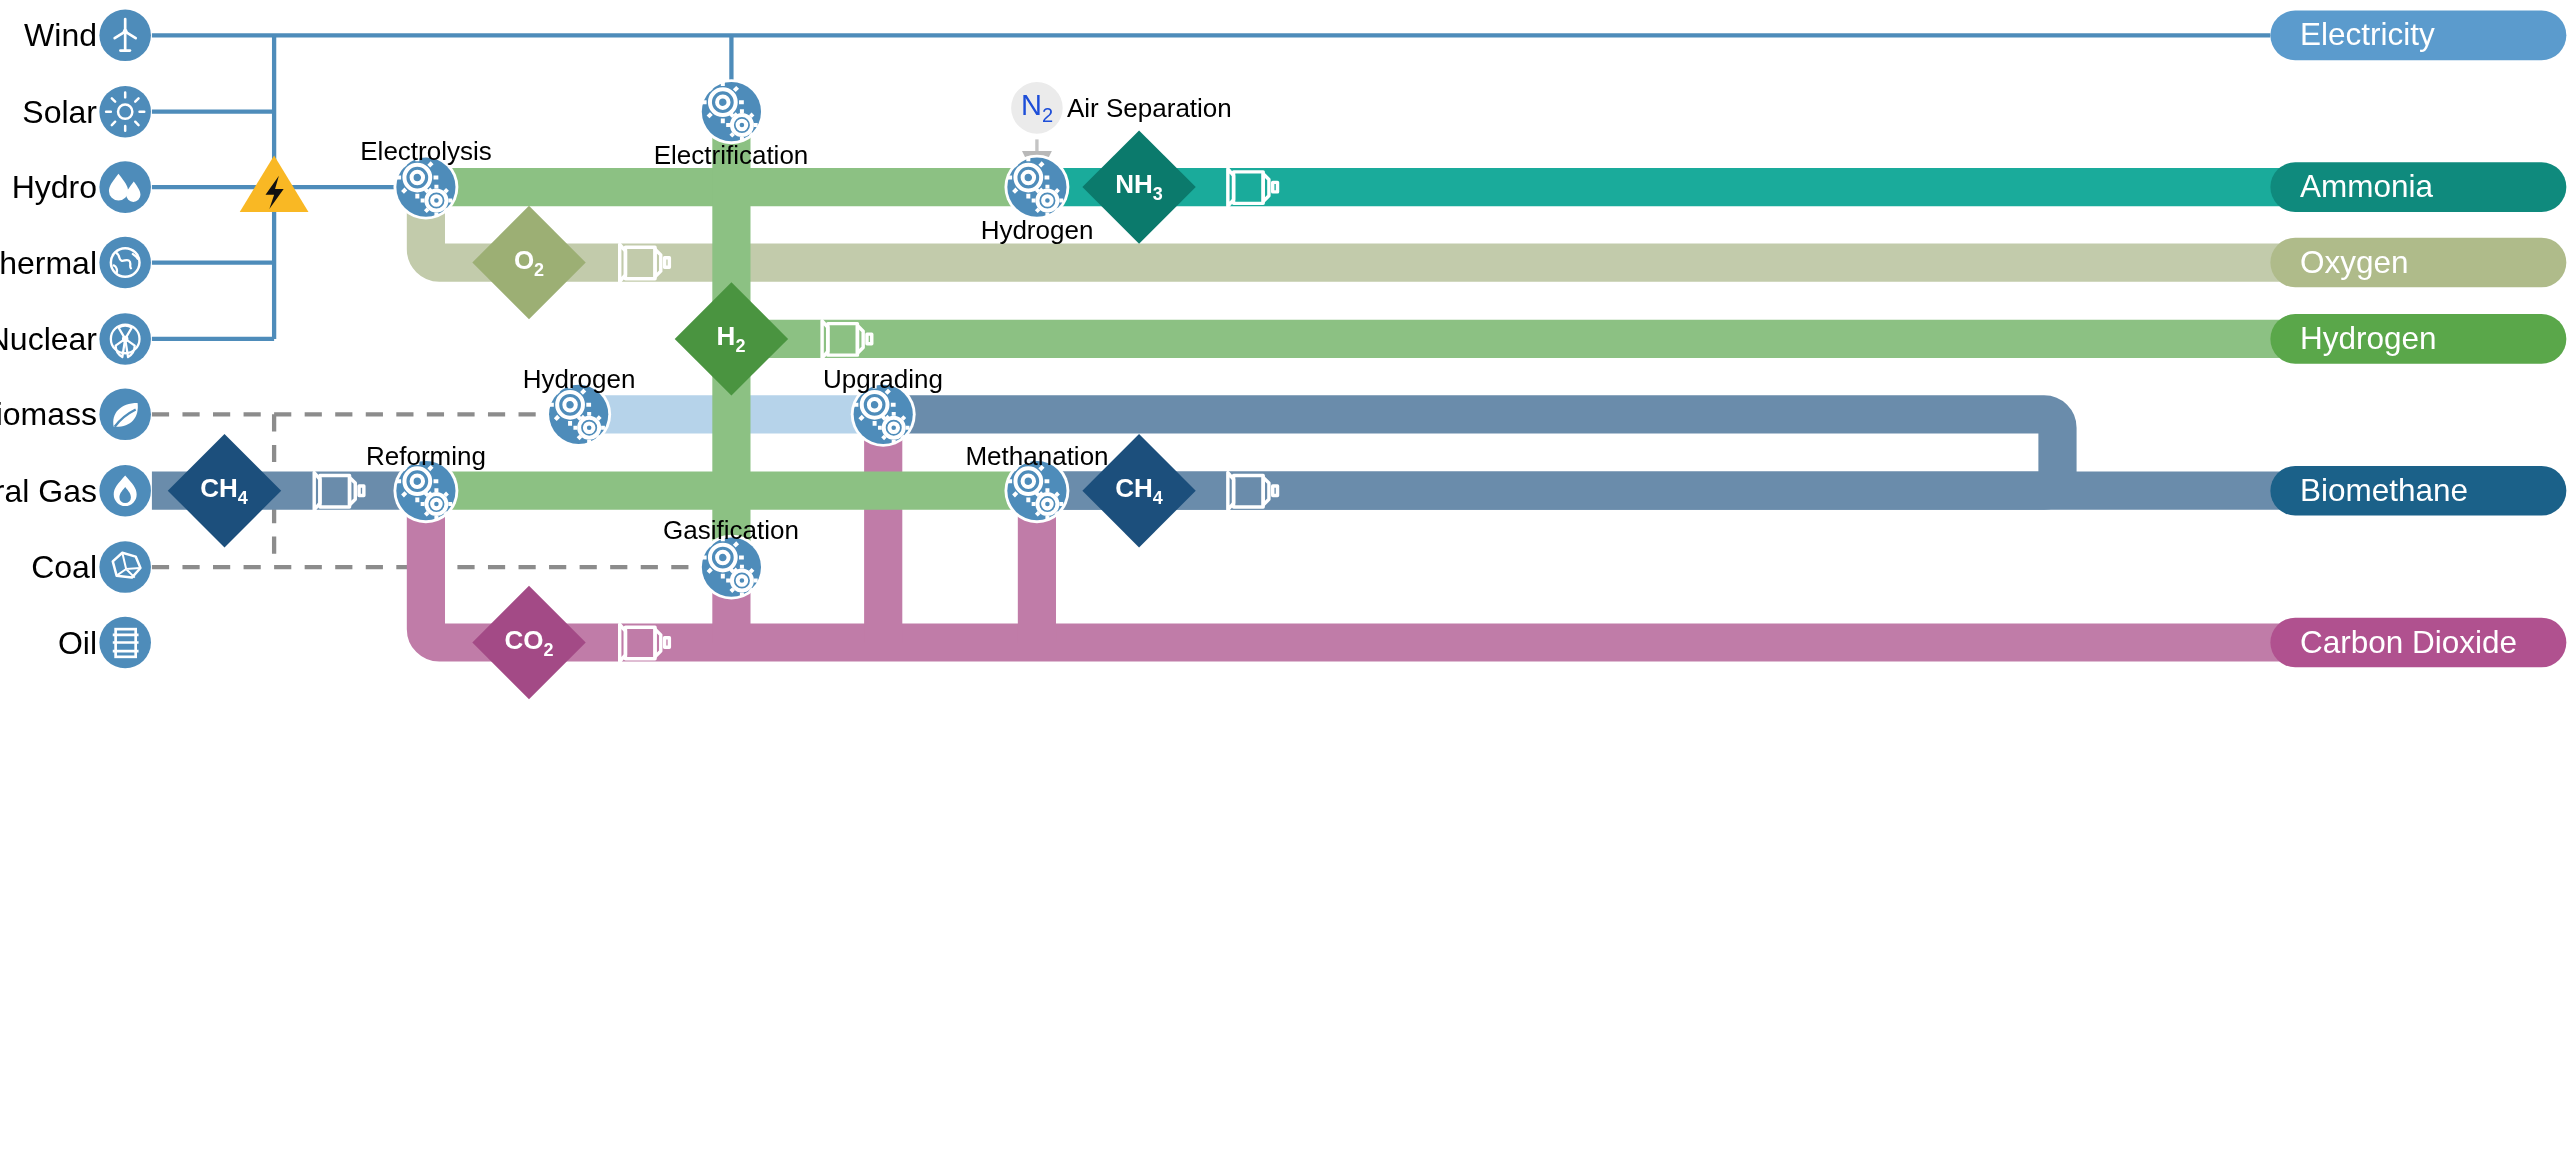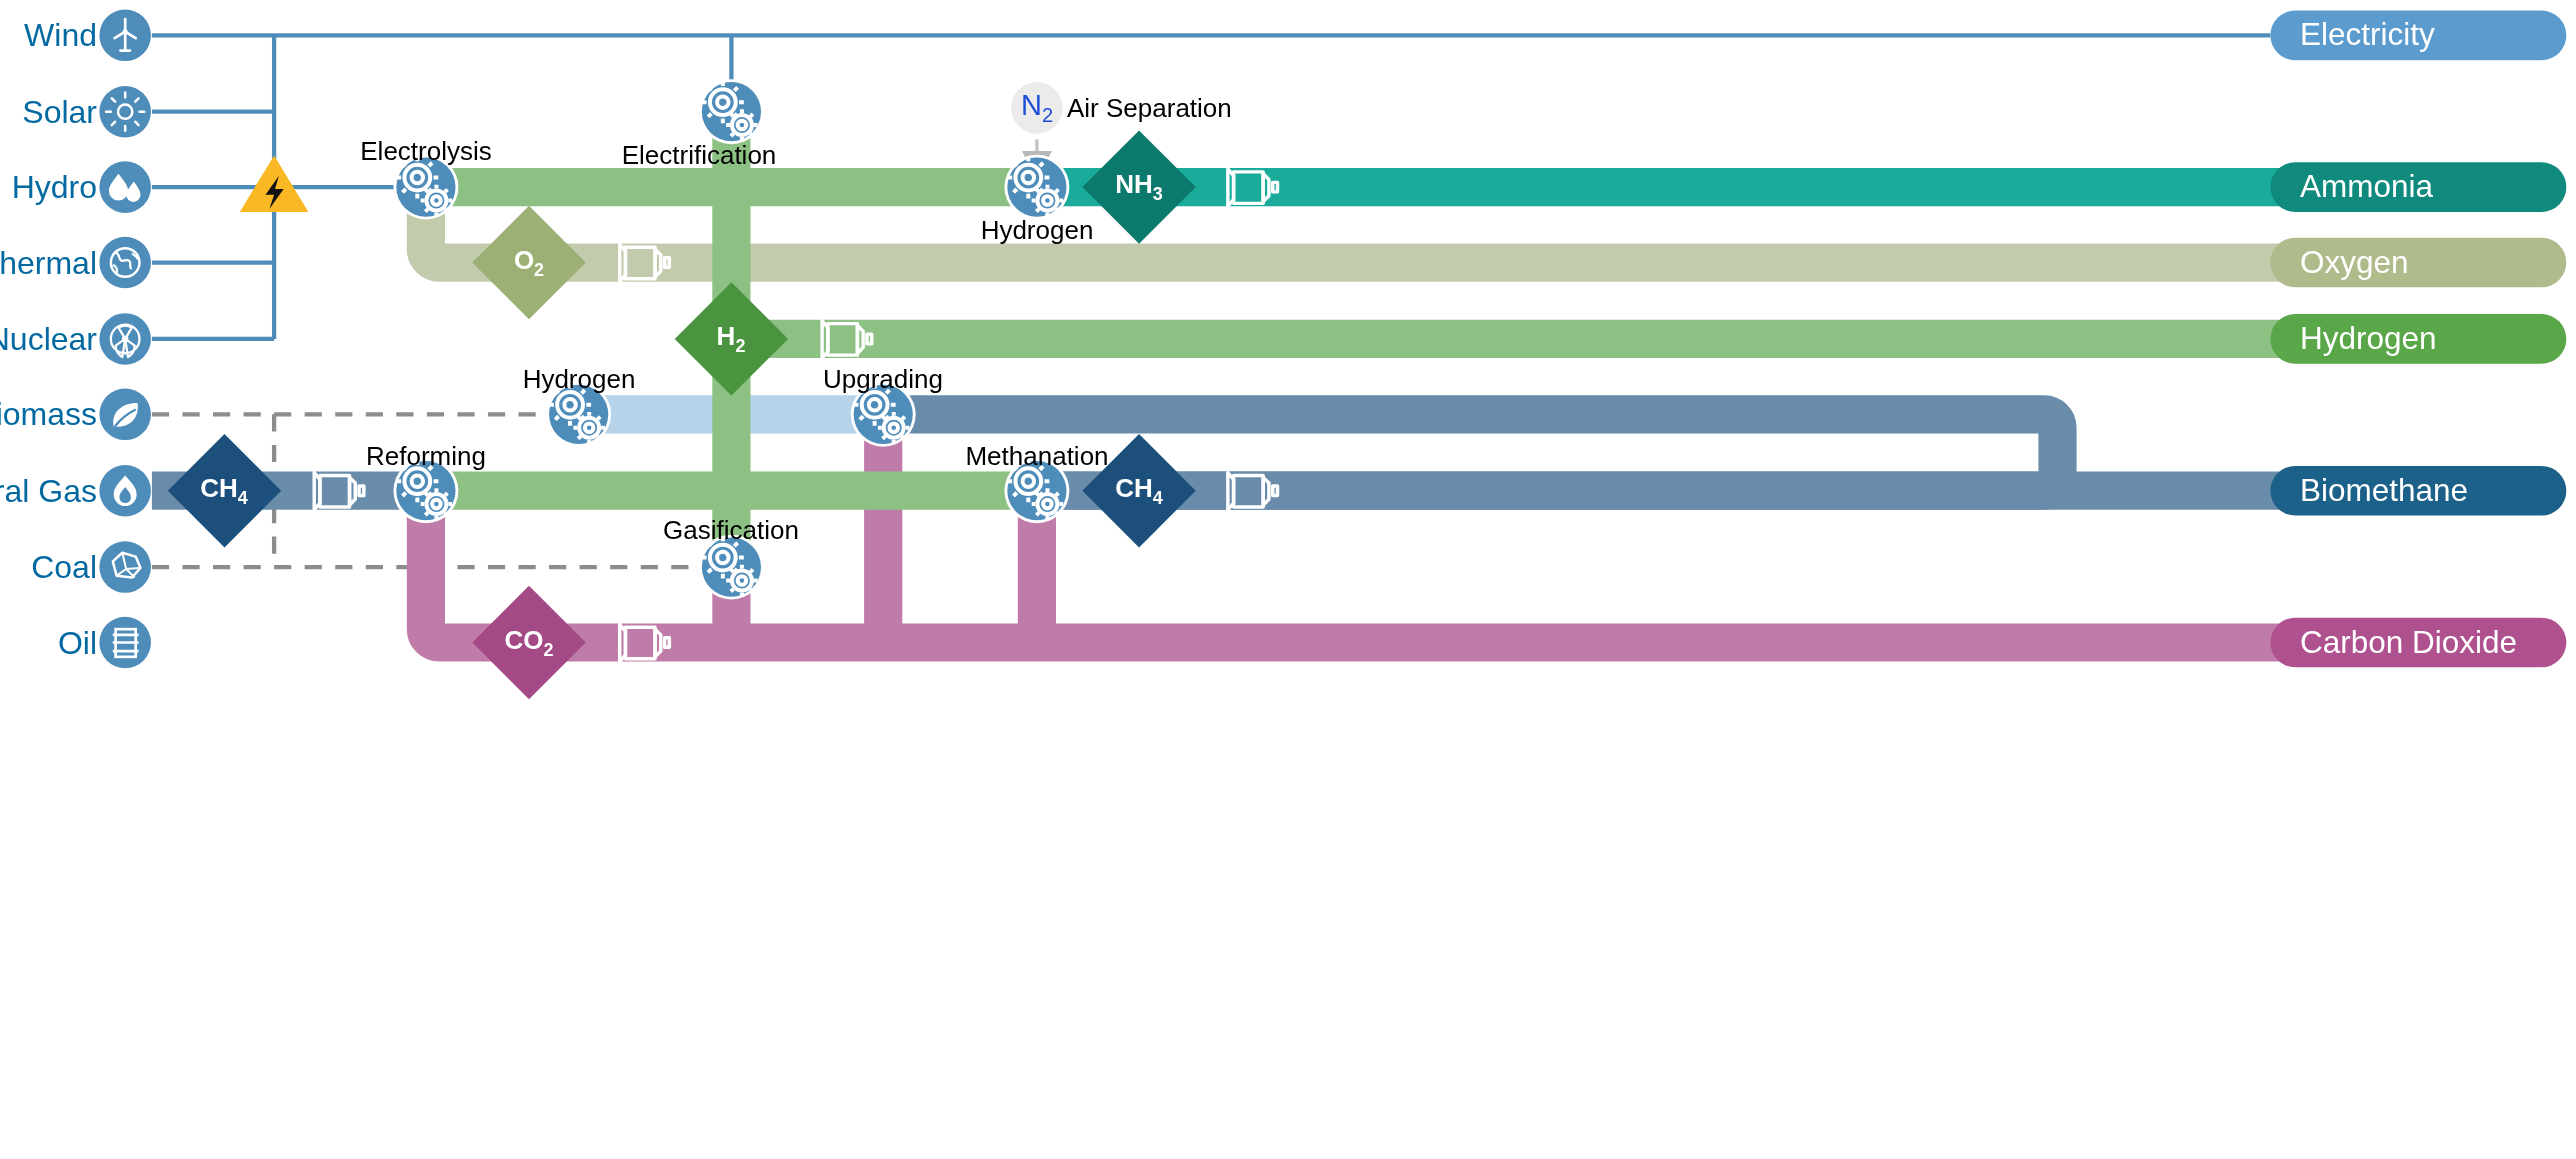--- a/index.html
+++ b/index.html
@@ -1,20 +1,20 @@
 <!DOCTYPE html>
 <html><head>
 <meta charset="utf-8">
 <style>
   html,body{margin:0;padding:0;background:#ffffff;}
   body{font-family:"Liberation Sans","DejaVu Sans",sans-serif;}
   #stage{position:relative;width:2576px;height:1159px;background:#fff;overflow:hidden;}
   #svgroot{position:absolute;left:0;top:0;width:2576px;height:1159px;}
   .srclabel{
-    position:absolute; text-align:right; color:#0369a1;
+    position:absolute; text-align:right; color:#000000;
     font-size:32px; line-height:32px; font-family:"Liberation Sans",sans-serif;
     white-space:nowrap; transform:translateY(-50%);
   }
   .proclabel{
     position:absolute; color:#000; font-size:26px; line-height:26px;
     font-family:"Liberation Sans",sans-serif; white-space:nowrap;
     transform:translateX(-50%);
   }
   .pilltext{
     position:absolute; color:#fff; font-size:31.5px; line-height:31.5px;
@@ -288,21 +288,21 @@
   <div class="srclabel" style="right:2479px;top:112px;">Solar</div>
   <div class="srclabel" style="right:2479px;top:187px;">Hydro</div>
   <div class="srclabel" style="right:2479px;top:263px;">Geothermal</div>
   <div class="srclabel" style="right:2479px;top:339px;">Nuclear</div>
   <div class="srclabel" style="right:2479px;top:414px;">Biomass</div>
   <div class="srclabel" style="right:2479px;top:491px;">Natural Gas</div>
   <div class="srclabel" style="right:2479px;top:567px;">Coal</div>
   <div class="srclabel" style="right:2479px;top:643px;">Oil</div>
 
   <div class="proclabel" style="left:426px;top:138px;">Electrolysis</div>
-  <div class="proclabel" style="left:699px;top:142px;">Electrification</div>
+  <div class="proclabel" style="left:731px;top:142px;">Electrification</div>
   <div class="proclabel" style="left:1037px;top:217px;">Hydrogen</div>
   <div class="proclabel" style="left:579px;top:366px;">Hydrogen</div>
   <div class="proclabel" style="left:883px;top:366px;">Upgrading</div>
   <div class="proclabel" style="left:426px;top:443px;">Reforming</div>
   <div class="proclabel" style="left:1037px;top:443px;text-align:center;">Methanation</div>
   <div class="proclabel" style="left:731px;top:517px;">Gasification</div>
 
   <div class="n2text" style="left:1037px;top:108px;">N<sub>2</sub></div>
   <div class="airsep" style="left:1067px;top:108px;">Air Separation</div>
 

